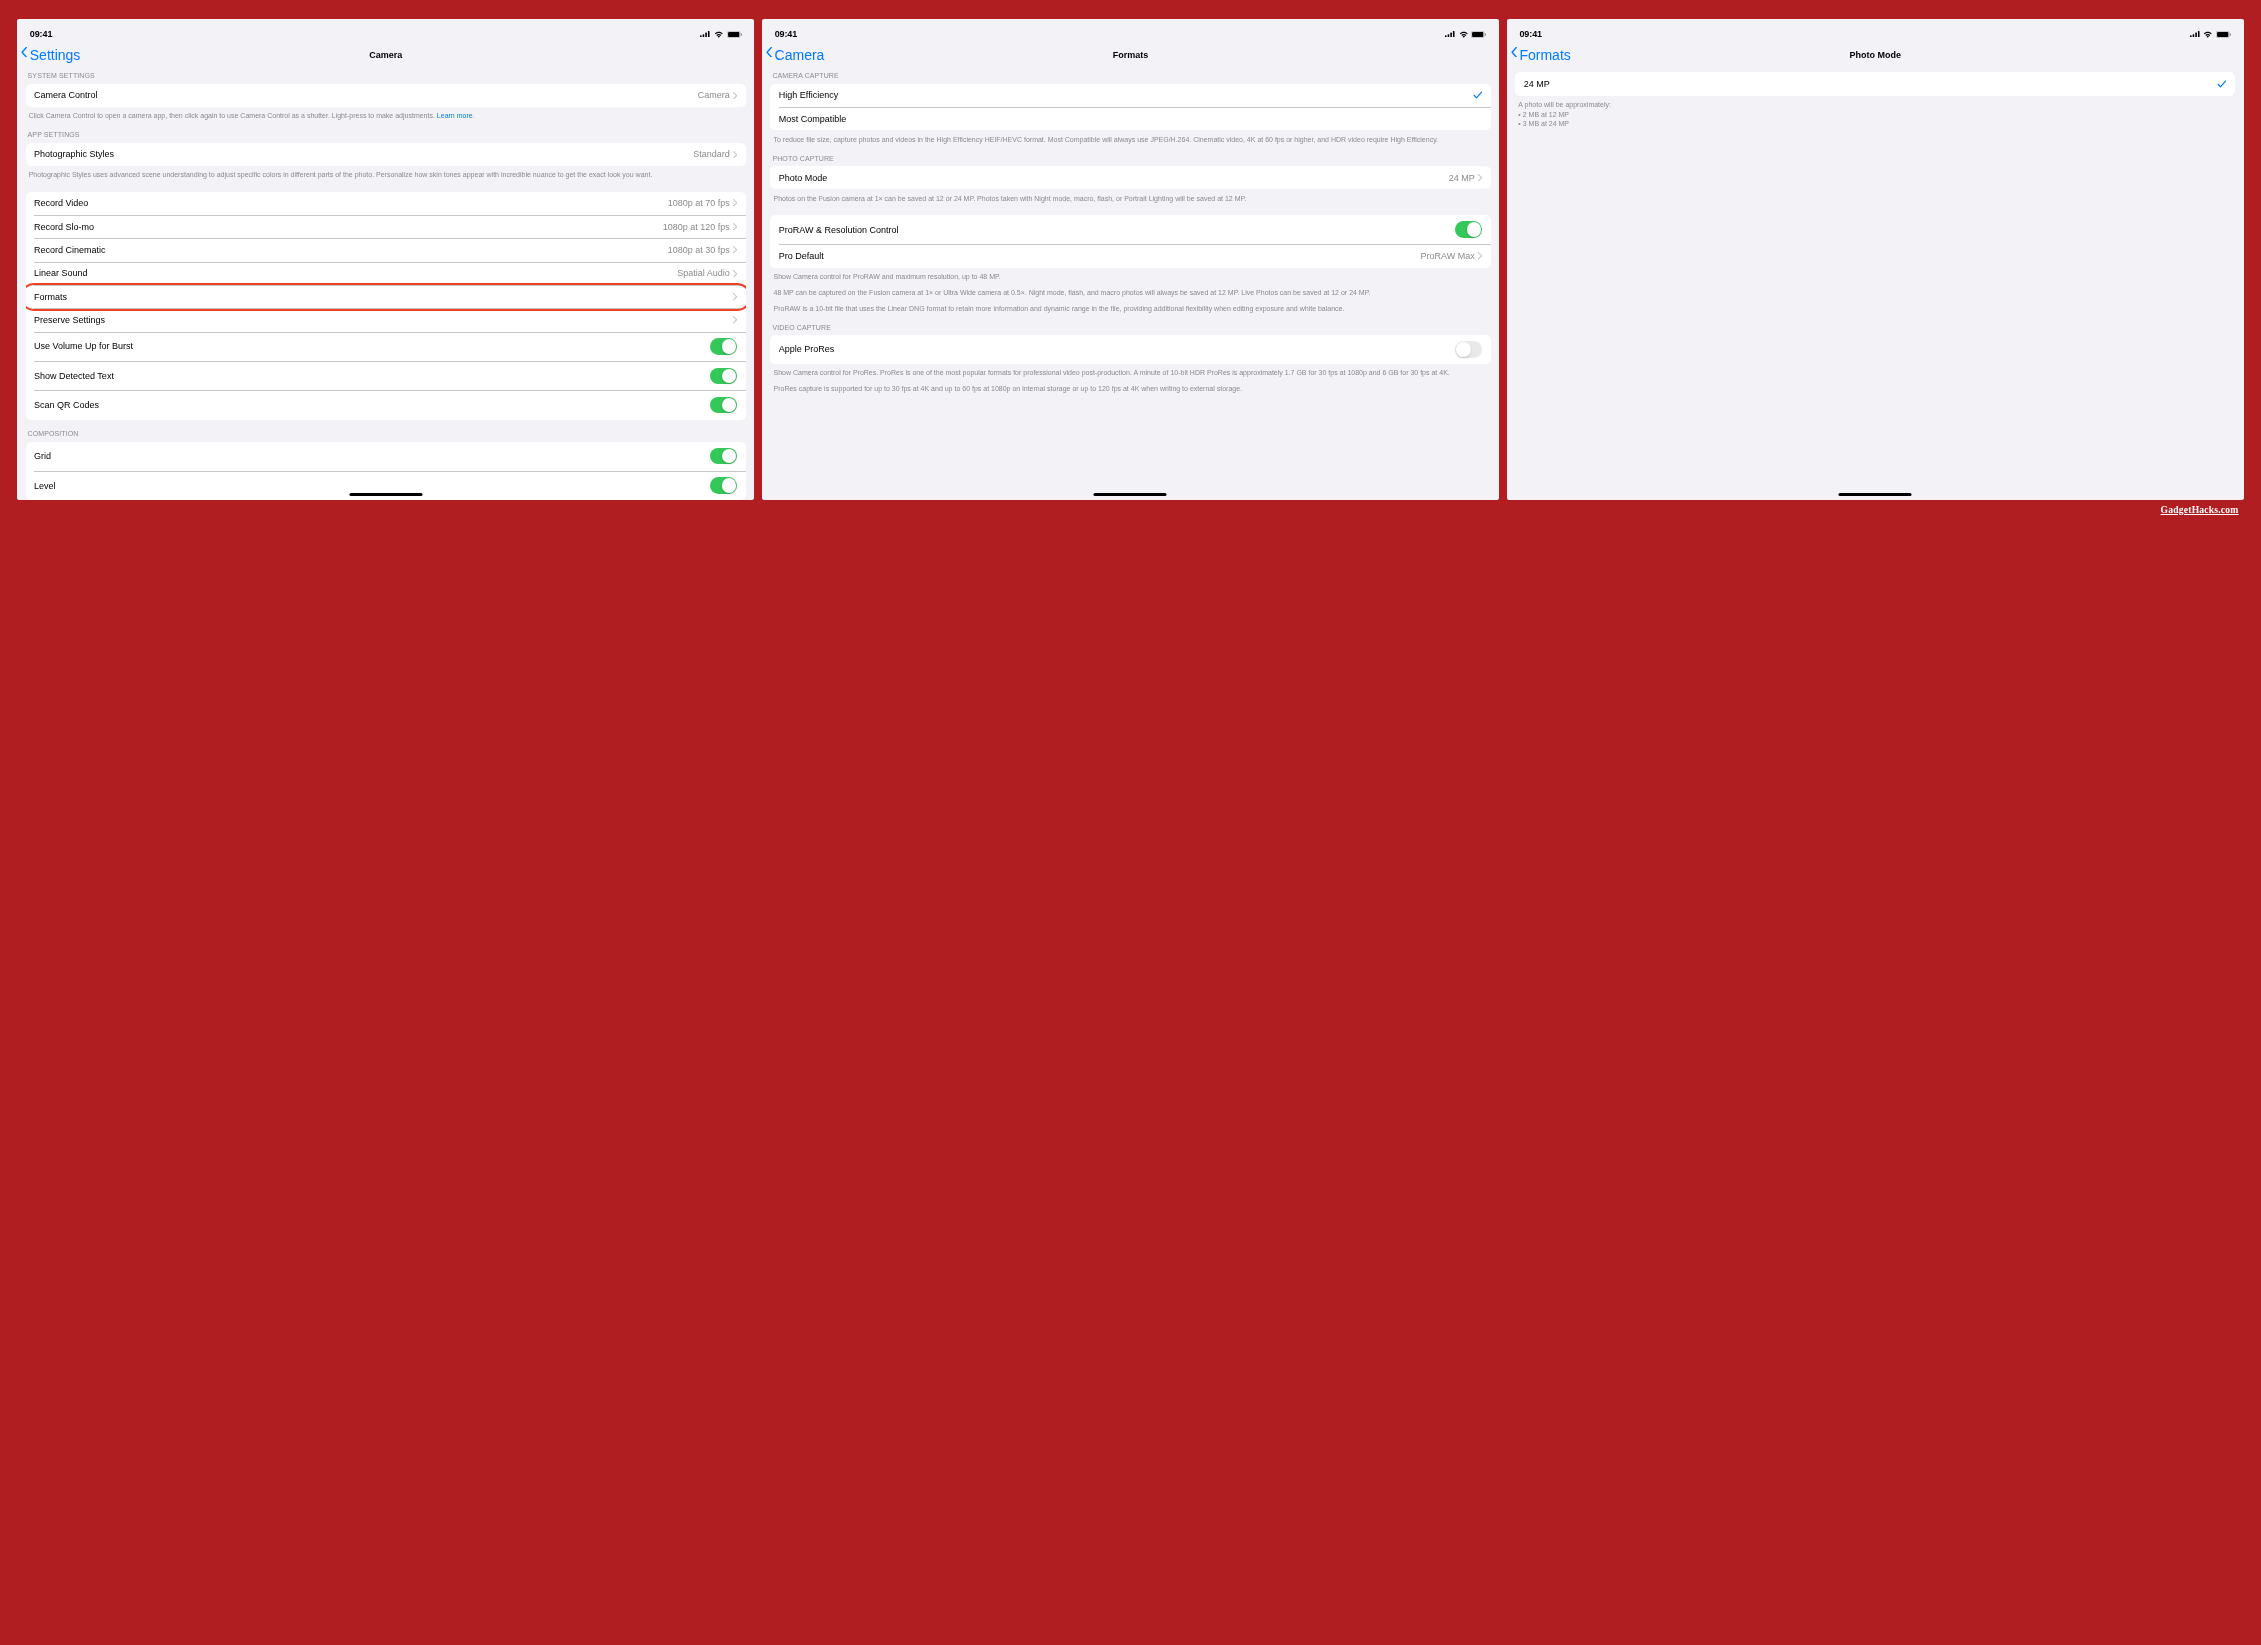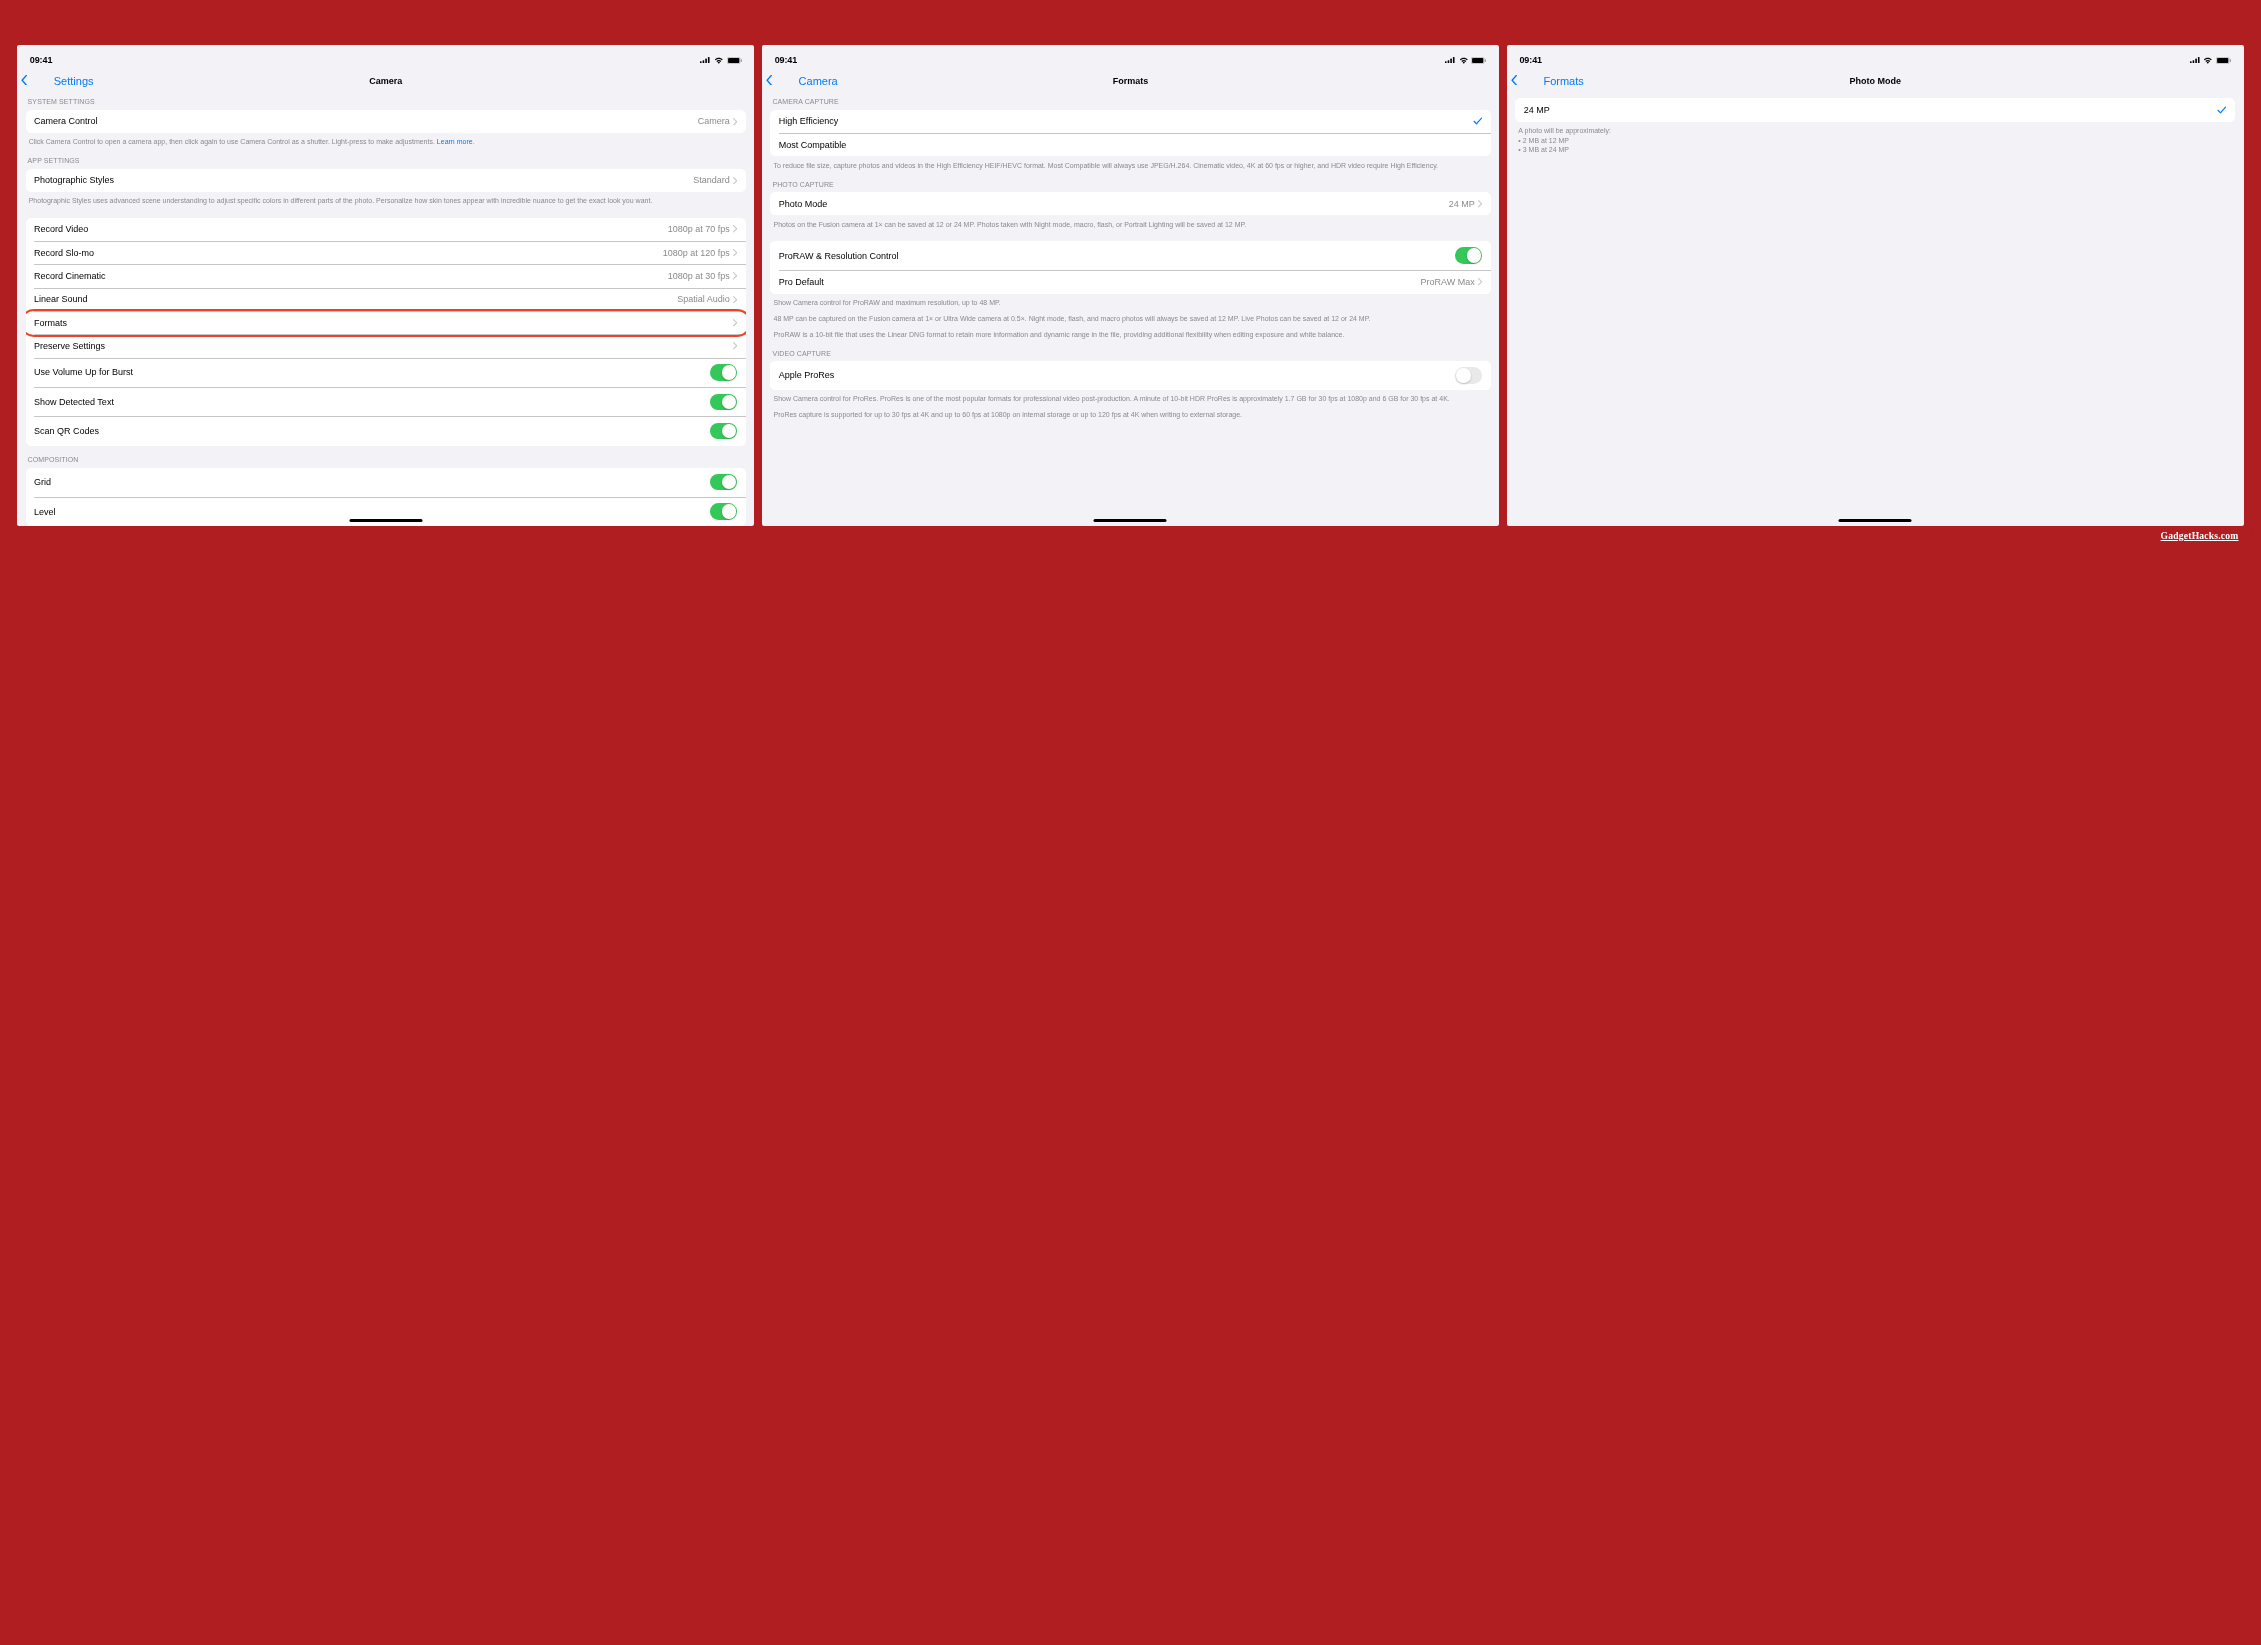--- a/index.html
+++ b/index.html
@@ -1,29 +1,29 @@
 <!DOCTYPE html>
 <html style="font-size:8.5px"><head>
 <meta charset="utf-8">
 <style>
 * { margin: 0; padding: 0; box-sizing: border-box; font-family: -apple-system, BlinkMacSystemFont, 'SF Pro Text', 'Helvetica Neue', sans-serif; -webkit-font-smoothing: antialiased; }
 body { background: #b01e21; padding: 8.5px; }
 .outer { background: #b01e21; border-radius: 17px; padding: 10.6px 8.5px 19px; display: flex; gap: 7.5px; position: relative; }
-.phone { flex: 1; background: #f2f2f7; border-radius: 2.1px; overflow: hidden; display: flex; flex-direction: column; min-height: 475px; position: relative; margin-top: 26px; }
+.phone { flex: 1; background: #f2f2f7; border-radius: 2.1px; overflow: hidden; display: flex; flex-direction: column; min-height: 475px; position: relative; }
 
 
 .status { display: flex; justify-content: space-between; align-items: center; padding: 7.5px 12.8px 3.2px; height: 25.6px; }
 .status-time { font-weight: 600; font-size: 9px; letter-spacing: -0.1px; }
 .status-icons { display: flex; align-items: center; gap: 3.2px; }
 .signal, .wifi, .battery { display: inline-block; }
 .signal svg, .wifi svg, .battery svg { display: block; }
 
 
 .nav { display: flex; align-items: center; padding: 2.1px 4.3px 5.3px; position: relative; height: 23.4px; }
-.back { display: flex; color: #007aff; font-size: 11px; font-weight: 400; cursor: pointer; gap: 24px; }
+.back { display: flex; color: #007aff; font-size: 14px; font-weight: 400; cursor: pointer; }
 .back-chevron { width: 6.4px; height: 10.6px; margin-right: 2.1px; }
 .nav-title { position: absolute; left: 50%; transform: translateX(-50%); font-size: 9px; font-weight: 600; color: #000; }
 
 
 .section { padding: 0 8.5px; }
 .section-header { font-size: 7px; color: #8a8a8e; text-transform: uppercase; padding: 10.6px 2.1px 4.3px; letter-spacing: 0.1px; font-weight: 400; }
 .section-header.first { padding-top: 4.3px; }
 .card { background: #fff; border-radius: 5.3px; overflow: hidden; }
 .row { display: flex; align-items: center; padding: 6.4px 8.5px; min-height: 23.4px; position: relative; font-size: 9px; color: #000; }
 .row + .row::before { content: ''; position: absolute; top: 0; left: 8.5px; right: 0; height: 0.3px; background: #c6c6c8; }

